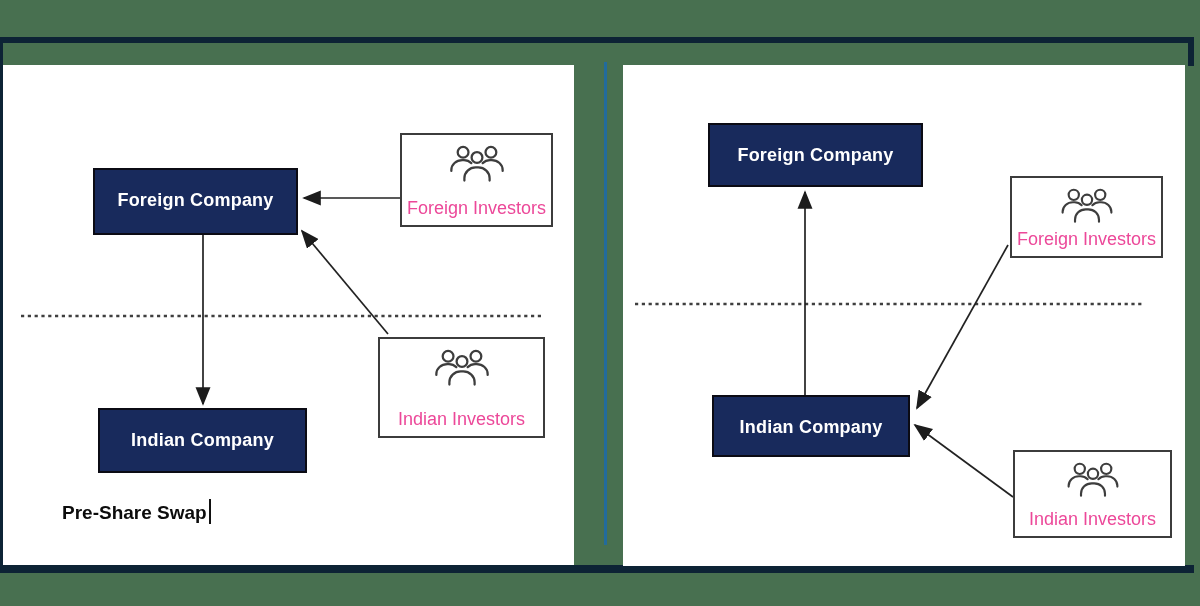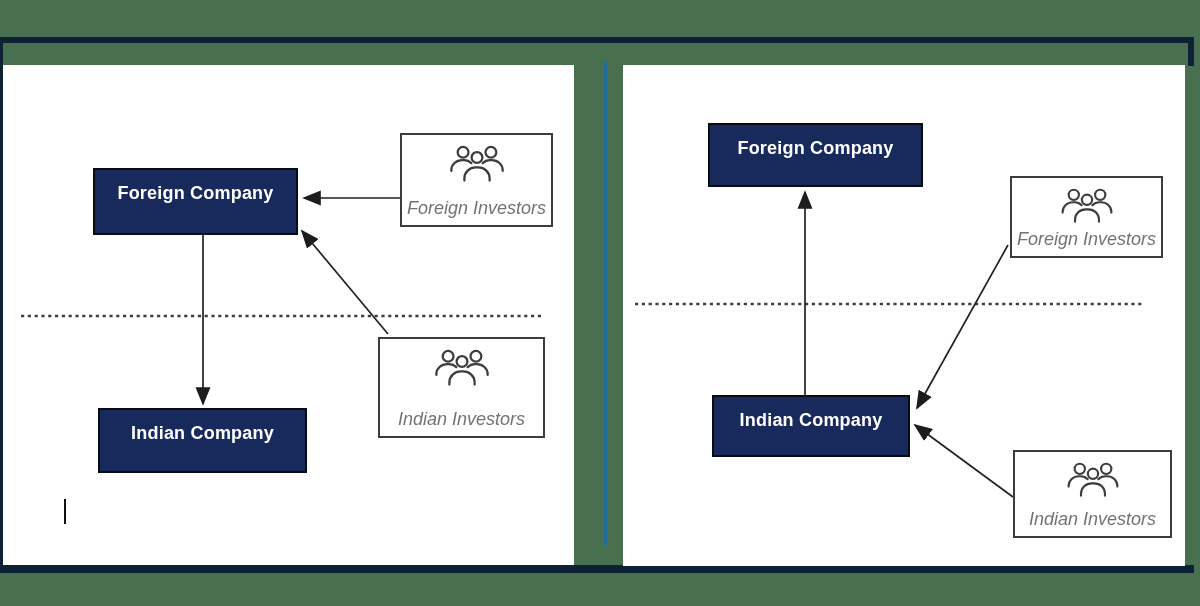--- a/index.html
+++ b/index.html
@@ -18,34 +18,34 @@
 
   .panel{position:absolute;background:#ffffff;}
   .panel-left{left:3px;top:65px;width:571px;height:500px;}
   .panel-right{left:623px;top:65px;width:562px;height:501px;}
 
   .arrow-layer{position:absolute;left:0;top:0;pointer-events:none;}
 
   .company-box{
     position:absolute;background:#182a5c;border:2px solid #0b0b14;
     box-sizing:border-box;display:flex;justify-content:center;
-    padding-top:13px;
+    padding-top:20px;
     text-align:center;
   }
   .company-box span{
     color:#ffffff;font-weight:bold;font-size:18px;letter-spacing:.2px;white-space:nowrap;
   }
   .investor-box{
     position:absolute;background:#ffffff;border:2px solid #3c3c3c;
     box-sizing:border-box;display:flex;flex-direction:column;align-items:center;
     justify-content:space-between;
   }
   .investor-box .icon{margin-top:9px;line-height:0;}
   .investor-box .label{
-    color:#737373;font-size:18px;margin-bottom:6px;white-space:nowrap;font-style:italic;
+    color:#ec4899;font-size:18px;margin-bottom:6px;white-space:nowrap;
   }
   .caption{
     position:absolute;color:#0c0c0c;font-weight:bold;font-size:19px;white-space:nowrap;
   }
   .caret{
     display:inline-block;width:2px;height:25px;background:#111;
     vertical-align:-5px;margin-left:2px;
   }
   .ppl{stroke:#3d3d3d;fill:none;stroke-width:2.6;stroke-linecap:round;}
 </style>
@@ -107,21 +107,21 @@
           <circle class="ppl" cx="49" cy="9.5" r="6.2"></circle>
           <circle class="ppl" cx="33" cy="15.5" r="6.2"></circle>
           <path class="ppl" d="M3.5 31 v-1 a12.5 11.5 0 0 1 12.5 -11.5 h2 a12 12 0 0 1 8.5 3.5"></path>
           <path class="ppl" d="M62.5 31 v-1 a12.5 11.5 0 0 0 -12.5 -11.5 h-2 a12 12 0 0 0 -8.5 3.5"></path>
           <path class="ppl" d="M18.5 42 v-2.5 a13 12.5 0 0 1 13 -12.5 h3 a13 12.5 0 0 1 13 12.5 v2.5"></path>
         </svg>
       </span>
       <span class="label">Indian Investors</span>
     </div>
 
-    <div class="caption" style="left:59px;top:434px;"><span class="caret"></span></div>
+    <div class="caption" style="left:59px;top:434px;"><span>Pre-Share Swap</span><span class="caret"></span></div>
   </div>
 
   <div class="panel panel-right">
 
     <svg class="arrow-layer" width="562" height="501" viewBox="0 0 562 501">
       <defs>
         <marker id="ahR" viewBox="0 0 10 8" markerWidth="11" markerHeight="9" refX="9" refY="4" orient="auto">
           <path d="M0 0 L10 4 L0 8 z" fill="#1c1c1c"></path>
         </marker>
       </defs>

